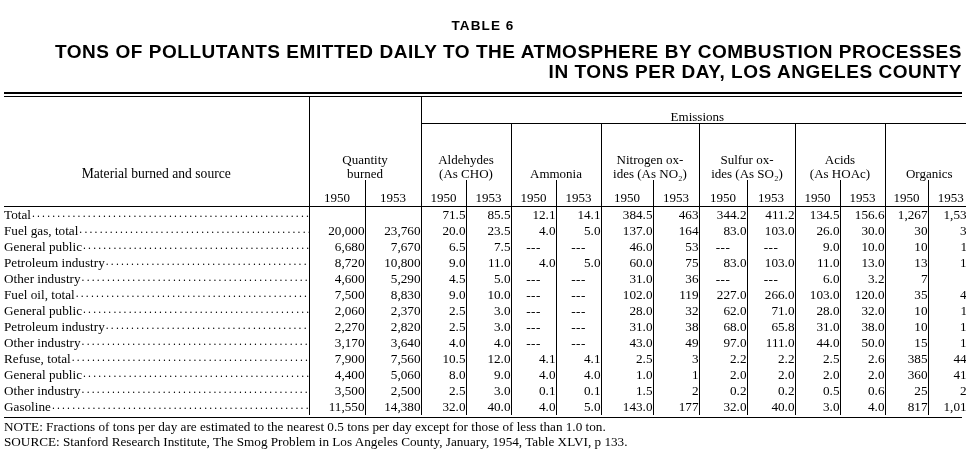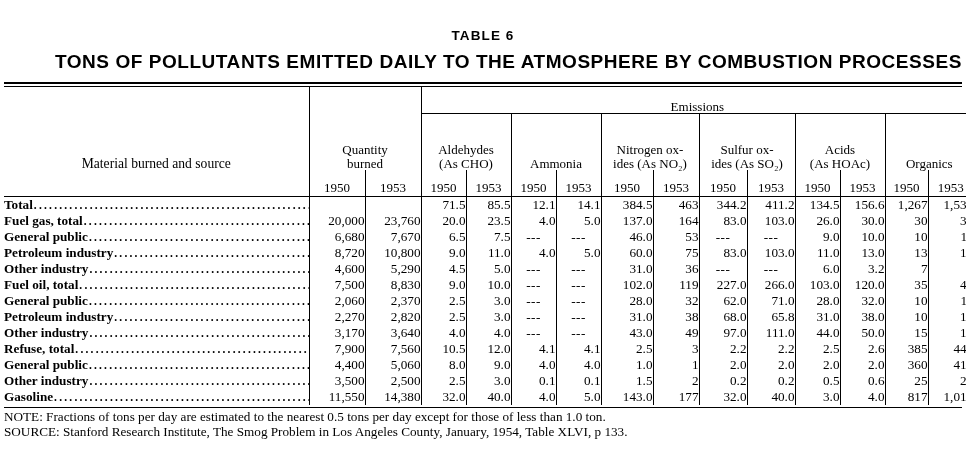--- a/index.html
+++ b/index.html
@@ -19,21 +19,21 @@
     position: relative;
     width: 966px;
     height: 473px;
     box-sizing: border-box;
     padding: 0 4px;
   }
 
   
   .titles {
     text-align: center;
-    margin-top: 28px;
+    padding-top: 18px;
   }
   .t-table-no {
     font-family: "Liberation Sans", "DejaVu Sans", sans-serif;
     font-weight: bold;
     font-size: 13.5px;
     letter-spacing: 1.1px;
     margin-bottom: 9px;
   }
   .t-main {
     font-family: "Liberation Sans", "DejaVu Sans", sans-serif;
@@ -122,21 +122,21 @@
     text-align: right;
     padding-right: 7px;
     font-size: 13.2px;
     font-variant-numeric: tabular-nums;
   }
   td.num.dash {
     text-align: center;
     padding-right: 0;
     letter-spacing: 0.5px;
   }
-  .lbl-wrap { display: flex; align-items: center; width: 100%; font-weight: bold; }
+  .lbl-wrap { display: flex; align-items: flex-start; width: 100%; }
   .lbl-txt { flex: 0 0 auto; }
   .lbl-dots {
     flex: 1 1 auto;
     overflow: hidden;
     white-space: nowrap;
     letter-spacing: 2.2px;
     font-size: 11.5px;
     margin-left: 1px;
     padding-right: 4px;
   }
@@ -159,20 +159,21 @@
   }
 </style>
 </head>
 <body>
 
 <div class="page">
 
   <div class="titles">
     <div class="t-table-no">TABLE 6</div>
     <div class="t-main">TONS OF POLLUTANTS EMITTED DAILY TO THE ATMOSPHERE BY COMBUSTION PROCESSES</div>
+    <div class="t-main">IN TONS PER DAY, LOS ANGELES COUNTY</div>
   </div>
 
   <div class="rule-heavy"></div>
 
   <table class="tbl">
     <colgroup>
       <col style="width:305px">
       <col style="width:56px">
         <col style="width:56px">
       <col style="width:45px">

